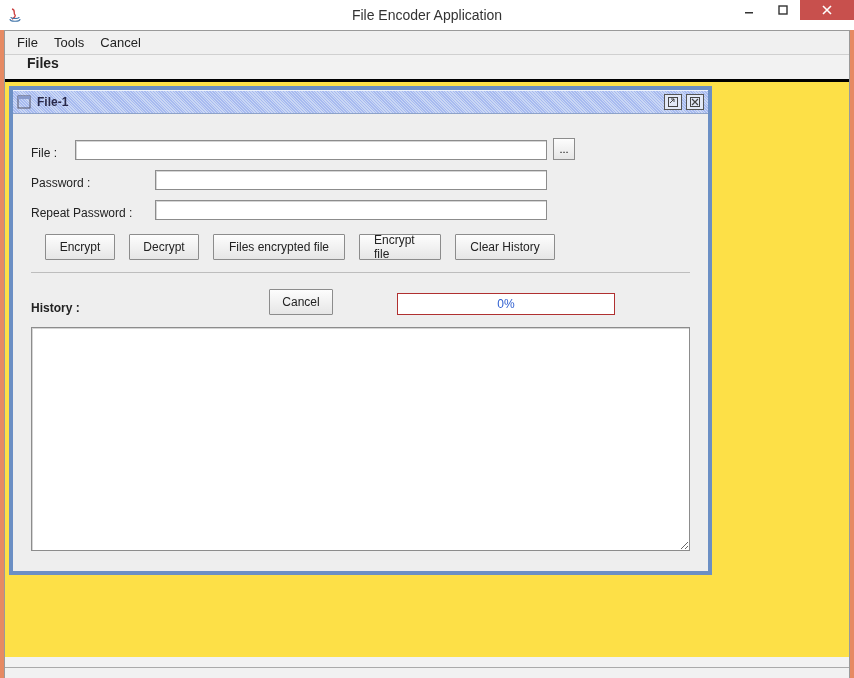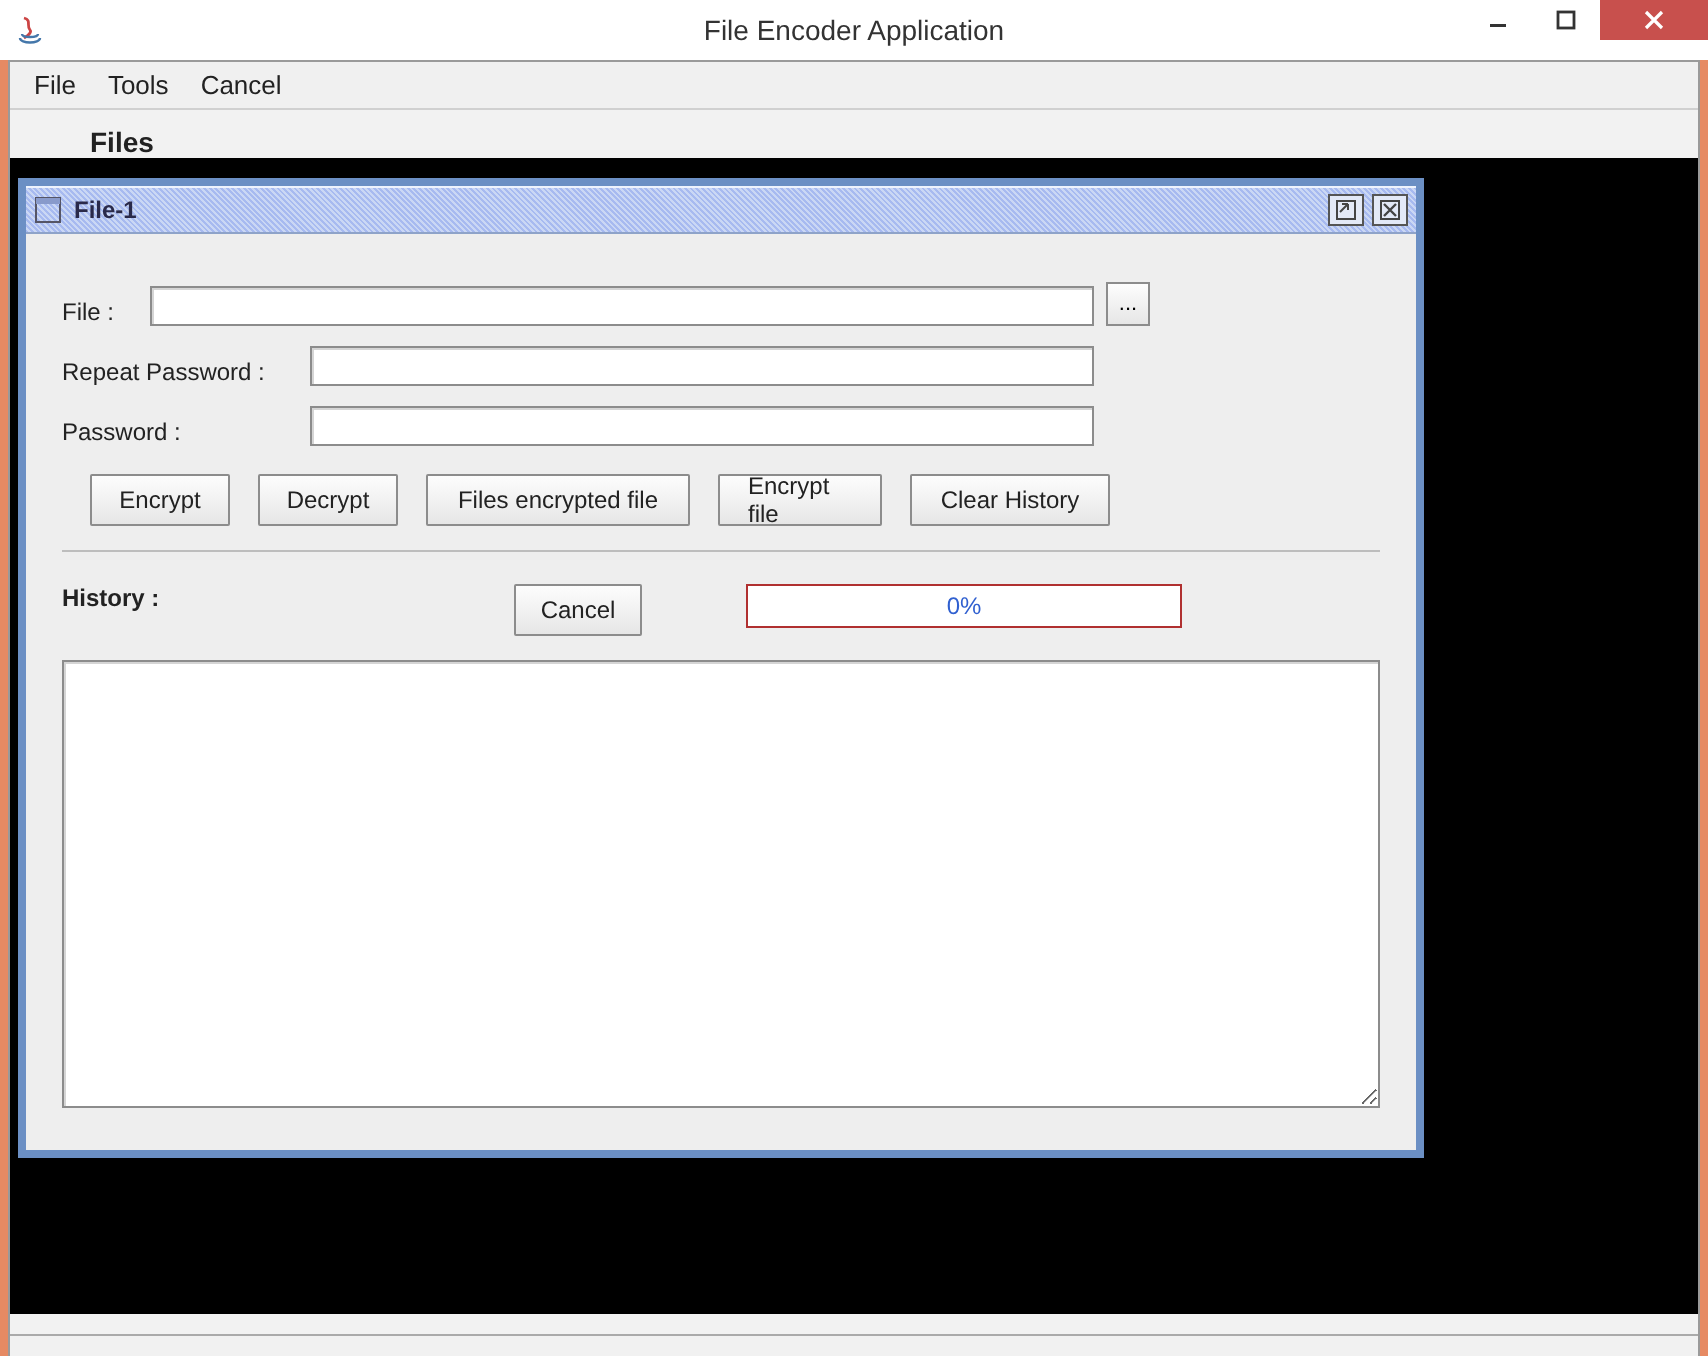--- a/index.html
+++ b/index.html
@@ -8,44 +8,44 @@
     .title-bar { height: 30px; background: #ffffff; display: flex; align-items: center; position: relative; }
     .title-icon { width: 18px; height: 18px; margin-left: 6px; margin-right: 8px; }
     .title-icon svg { width: 18px; height: 18px; }
     .title-text { position: absolute; left: 50%; transform: translateX(-50%); font-size: 14px; color: #333; }
     .win-controls { position: absolute; right: 0; top: 0; display: flex; height: 20px; }
     .win-btn { width: 34px; height: 20px; display: flex; align-items: center; justify-content: center; font-size: 13px; color: #333; }
     .win-close { width: 54px; background: #c8504d; color: #fff; height: 20px;}
     .outer { border: 1px solid #9a9a9a; margin: 0 4px 4px 4px; background: #f2f2f2; height: 656px; position: relative; }
     .menubar { height: 24px; display: flex; align-items: center; padding: 0 4px; background: #f0f0f0; border-bottom: 1px solid #d0d0d0; }
     .menu-item { padding: 2px 8px; font-size: 13px; color: #222; }
-    .sub-head { height: 24px; display: flex; align-items: flex-end; padding-left: 40px; background: #f2f2f2; }
+    .sub-head { height: 24px; display: flex; align-items: flex-start; padding-left: 22px; background: #f2f2f2; }
     .sub-head span { font-size: 14px; font-weight: bold; color: #222; }
-    .content-area { border-top: 6px solid #000000; background: #000000; padding: 4px; height: 578px; position: relative; }
+    .content-area { border-top: 3px solid #000000; background: #fde047; padding: 4px; height: 578px; position: relative; }
     .internal-frame { width: 703px; border: 4px solid #6b8fc4; background: #eeeeee; }
     .if-title { height: 24px; background: repeating-linear-gradient(45deg, #a7baf0 0 1px, #cad7f4 1px 2px); display: flex; align-items: center; padding: 0 4px; border-bottom: 1px solid #8ea3c9; box-shadow: inset 0 1px 0 #eef3fd; }
     .if-ico { width: 14px; height: 14px; margin-right: 6px; }
     .if-ico svg { width: 14px; height: 14px; }
     .if-title-txt { font-size: 12px; font-weight: bold; color: #2a2a4a; }
     .if-controls { margin-left: auto; display: flex; gap: 4px; }
     .if-ctl { width: 18px; height: 16px; border: 1px solid #555; background: #e3e9f7; display: flex; align-items: center; justify-content: center; }
     .if-ctl svg { width: 10px; height: 10px; }
     .if-body { padding: 24px 18px 16px 18px; }
     .form-row { display: flex; align-items: flex-end; margin-bottom: 10px; }
     .form-label { width: 124px; font-size: 12px; color: #222; }
     .form-label.short { width: 44px; }
     .text-input { height: 20px; border: 1px solid #8c8c8c; background: #fff; box-shadow: inset 1px 1px 0 #d5d5d5; }
     .file-input { width: 472px; }
     .pw-input { width: 392px; }
     .browse-btn { width: 22px; height: 22px; margin-left: 6px; border: 1px solid #8c8c8c; background: linear-gradient(#fdfdfd,#e6e6e6); font-size: 11px; display:flex; align-items:center; justify-content:center; cursor:pointer; }
     .btn { height: 26px; padding: 0 14px; border: 1px solid #8c8c8c; background: linear-gradient(#fdfdfd,#e6e6e6); font-size: 12px; color: #222; display: inline-flex; align-items: center; justify-content: center; cursor: pointer; border-radius:1px; }
     .btn-row { display: flex; gap: 14px; padding: 4px 14px 8px 14px; }
     .btn-row.first { padding-top: 6px; }
     .sep { height: 1px; background: #bdbdbd; margin: 4px 0 16px 0; }
-    .history-row { display: flex; align-items: flex-start; gap: 38px; margin-bottom: 12px; }
+    .history-row { display: flex; align-items: flex-end; gap: 50px; margin-bottom: 12px; }
     .history-label { font-size: 12px; font-weight: bold; color: #222; width: 60px; }
     .cancel { width: 64px; margin-left: 128px; }
     .progress { width: 218px; height: 22px; border: 1px solid #b03030; background: #fff; display: flex; align-items: center; justify-content: center; font-size: 12px; color: #3060d0; margin-left: 14px; }
     .history-area { width: 100%; height: 224px; border: 1px solid #8c8c8c; background: #fff; box-shadow: inset 1px 1px 0 #d5d5d5; }
     .statusbar { position: absolute; left: 0; right: 0; bottom: 0; height: 18px; border-top: 1px solid #aaa; background: #f1f1f1; }
   </style>
 </head>
 <body>
 
 <div class="window">
@@ -117,26 +117,26 @@
 
         <div class="if-body">
 
           <div class="form-row">
             <div class="form-label short">File :</div>
             <input class="text-input file-input" type="text" value="" style="">
             <div class="browse-btn">...</div>
           </div>
 
           <div class="form-row">
-            <div class="form-label">Repeat Password :</div>
+            <div class="form-label">Password :</div>
             <input class="text-input pw-input" type="password" value="" style="">
           </div>
 
           <div class="form-row">
-            <div class="form-label">Password :</div>
+            <div class="form-label">Repeat Password :</div>
             <input class="text-input pw-input" type="password" value="" style="">
           </div>
 
 
           <div class="btn-row">
             <div class="btn" style="width:70px">Encrypt</div>
             <div class="btn" style="width:70px">Decrypt</div>
             <div class="btn" style="width:132px">Files encrypted file</div>
             <div class="btn" style="width:82px">Encrypt file</div>
             <div class="btn" style="width:100px">Clear History</div>

